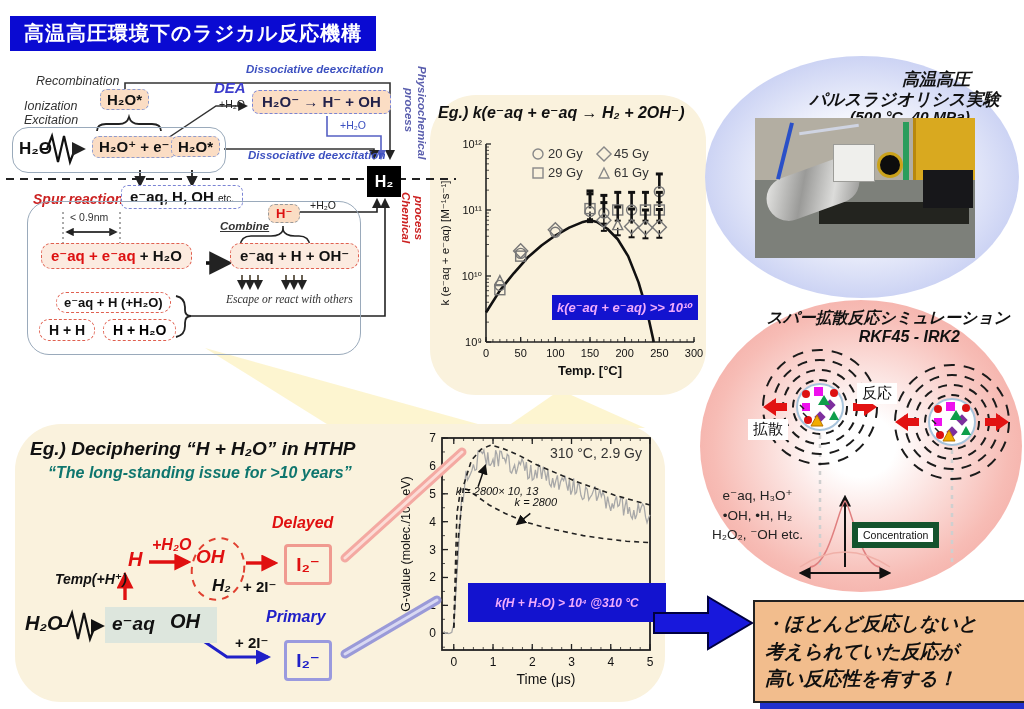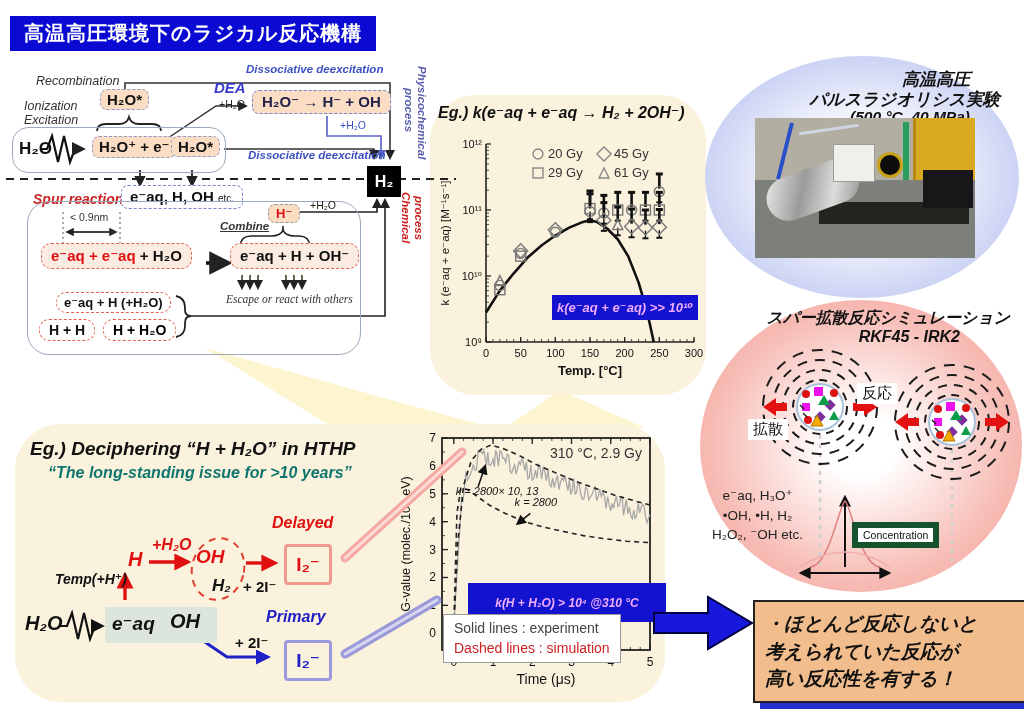--- a/index.html
+++ b/index.html
@@ -526,24 +526,20 @@
       <line x1="80.10566037735849" y1="58.81578947368422" x2="87.16981132075472" y2="37.89473684210526" stroke="#111" stroke-width="1.5" marker-end="url(#ga)"></line>
       <line x1="132.30188679245282" y1="85.31578947368422" x2="119.35094339622643" y2="95.91578947368421" stroke="#111" stroke-width="1.5" marker-end="url(#ga)"></line>
     </svg>
   <svg class="abs" style="left:300px;top:438px;pointer-events:none" width="200" height="240">
     <line x1="45" y1="120" x2="162" y2="14" stroke="#f4a9a2" stroke-width="9" stroke-linecap="round"></line>
     <line x1="45" y1="120" x2="162" y2="14" stroke="#fcdcd6" stroke-width="3" stroke-linecap="round"></line>
     <line x1="45" y1="216" x2="137" y2="162" stroke="#9a9ad8" stroke-width="9" stroke-linecap="round"></line>
     <line x1="45" y1="216" x2="137" y2="162" stroke="#d8d8f2" stroke-width="3" stroke-linecap="round"></line>
   </svg>
   <div class="callout" style="left:468px;top:583px;width:198px;height:39px;font-size:12px">k(H + H₂O) &gt; 10⁴ @310 °C</div>
-  <div class="legendbox" style="left:443px;top:614px">
-    <div style="color:#444">Solid lines : experiment</div>
-    <div style="color:#cc2222">Dashed lines : simulation</div>
-  </div>
 
   <svg class="abs" style="left:652px;top:593px" width="104" height="62">
     <polygon points="2,20 56,20 56,4 100,30 56,56 56,40 2,40" fill="#1818dc" stroke="#000040" stroke-width="2"></polygon>
   </svg>
   <div class="conclusion" style="left:753px;top:600px;width:252px">
     <div>・ほとんど反応しないと</div>
     <div>考えられていた反応が</div>
     <div>高い反応性を有する！</div>
   </div>
 

